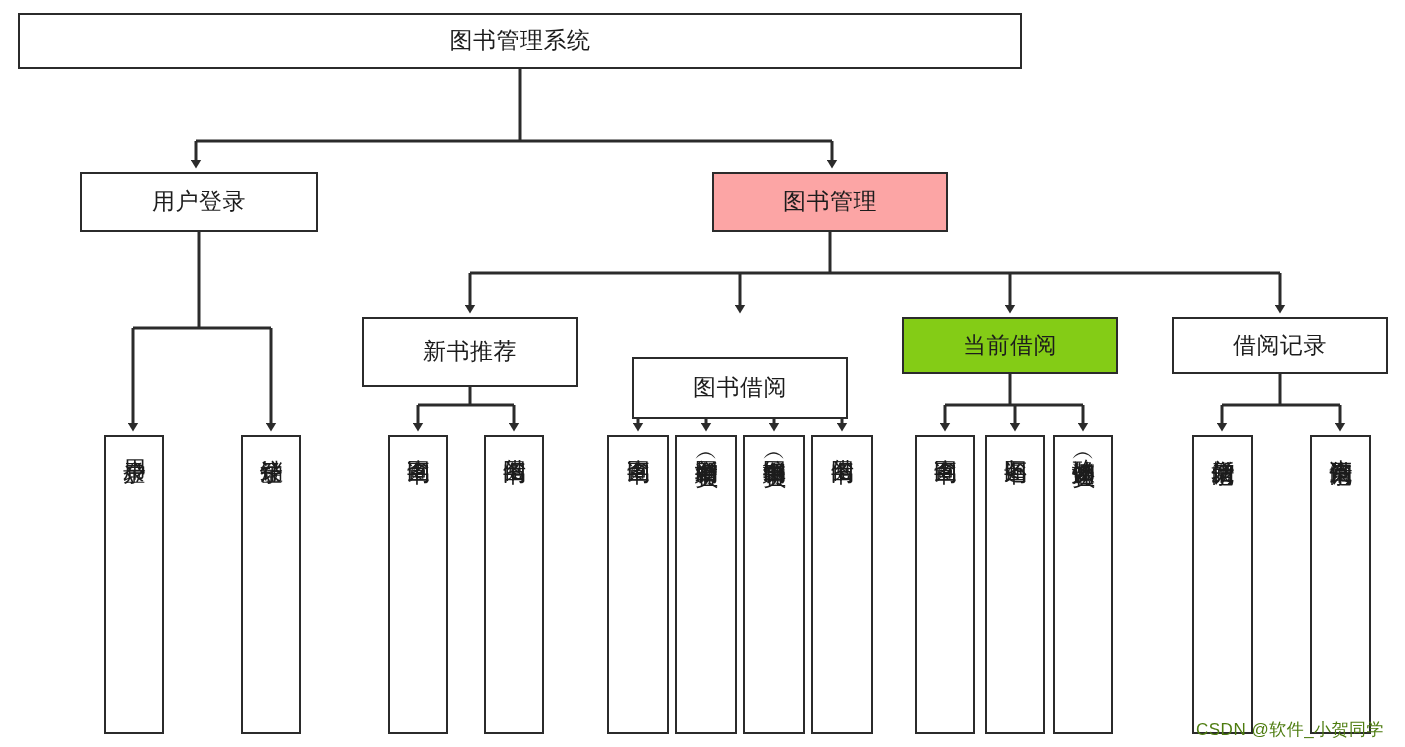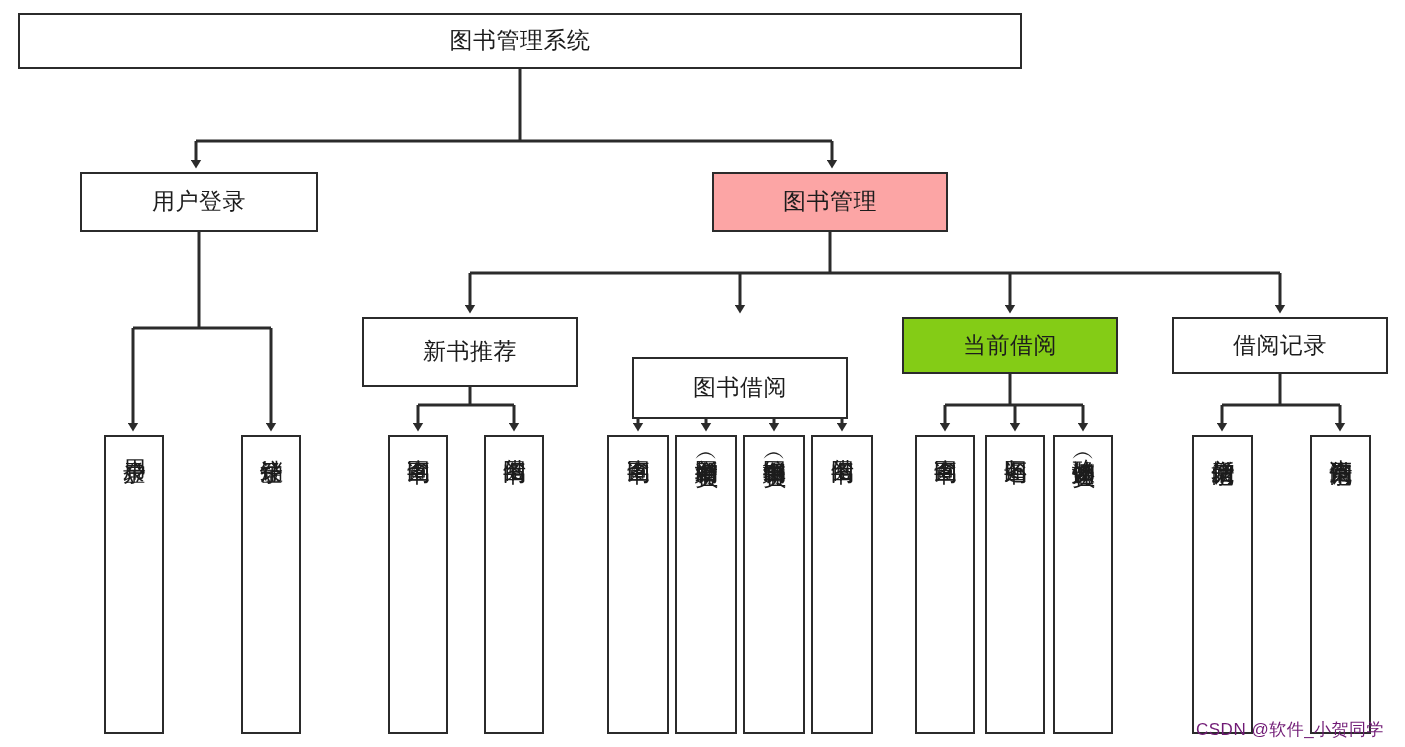--- a/index.html
+++ b/index.html
@@ -195,15 +195,15 @@
   <div class="node-box leaf-box" id="node-leaf-10" style="left: 1053px; top: 435px; width: 60px; height: 299px; border-color: rgb(43, 43, 43); background: rgb(255, 255, 255);">
     <span class="node-label-v">确认归还（管理员）</span>
   </div>
   <div class="node-box leaf-box" id="node-leaf-11" style="left: 1192px; top: 435px; width: 61px; height: 299px; border-color: rgb(43, 43, 43); background: rgb(255, 255, 255);">
     <span class="node-label-v">新增借阅记录</span>
   </div>
   <div class="node-box leaf-box" id="node-leaf-12" style="left: 1310px; top: 435px; width: 61px; height: 299px; border-color: rgb(43, 43, 43); background: rgb(255, 255, 255);">
     <span class="node-label-v">查询借阅记录</span>
   </div>
 
-  <div class="watermark" id="watermark" style="left: 1196px; top: 718px; color: #701a75;">CSDN @软件_小贺同学</div>
+  <div class="watermark" id="watermark" style="left: 1196px; top: 718px; color: #4d7c0f;">CSDN @软件_小贺同学</div>
 
 </div>
 
 </body></html>

